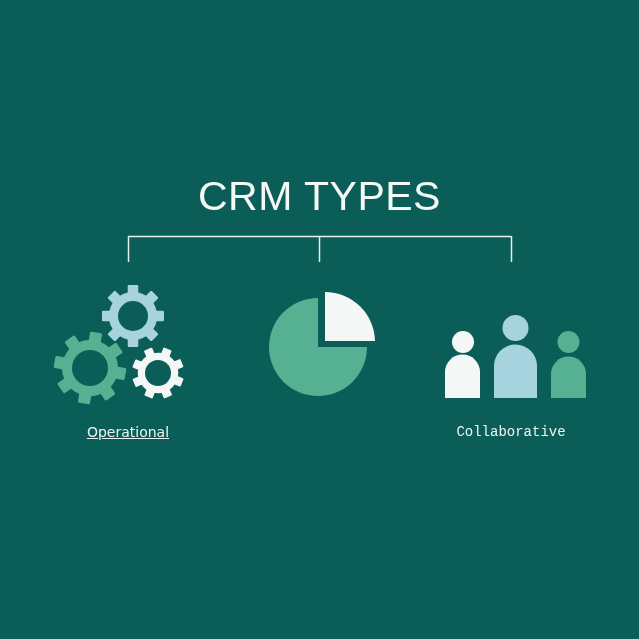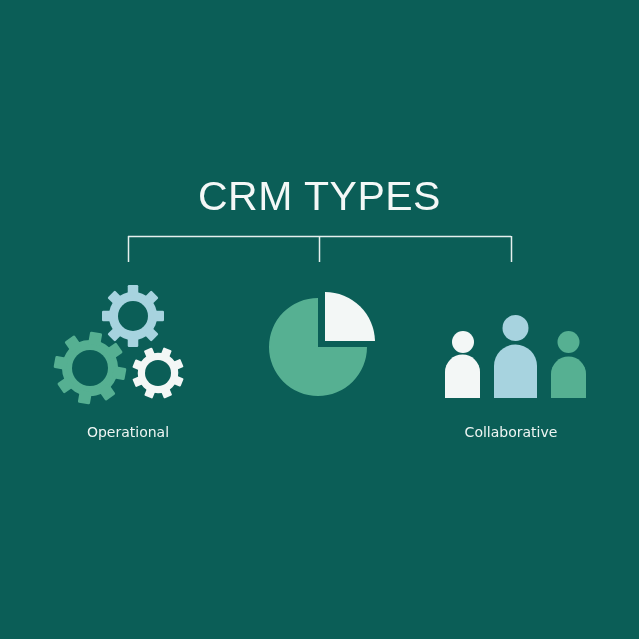--- a/index.html
+++ b/index.html
@@ -88,16 +88,16 @@
         <circle cx="515.5" cy="328" r="13"></circle>
         <path d="M494,398 L494,366 A21.5,21.5 0 0,1 537,366 L537,398 Z"></path>
       </g>
       <g fill="#56b092">
         <circle cx="568.5" cy="342" r="11"></circle>
         <path d="M551,398 L551,374 A17.5,17.5 0 0,1 586,374 L586,398 Z"></path>
       </g>
     </g>
   </svg>
 
-  <div class="label" style="left:48px;">Operational</div>
-  <div class="label" style="left:431px;">Collaborative</div>
+  <div class="label" style="left:48px;text-decoration:underline;">Operational</div>
+  <div class="label" style="left:431px;font-family:Liberation Mono, monospace;">Collaborative</div>
 
 </div>
 
 </body></html>

